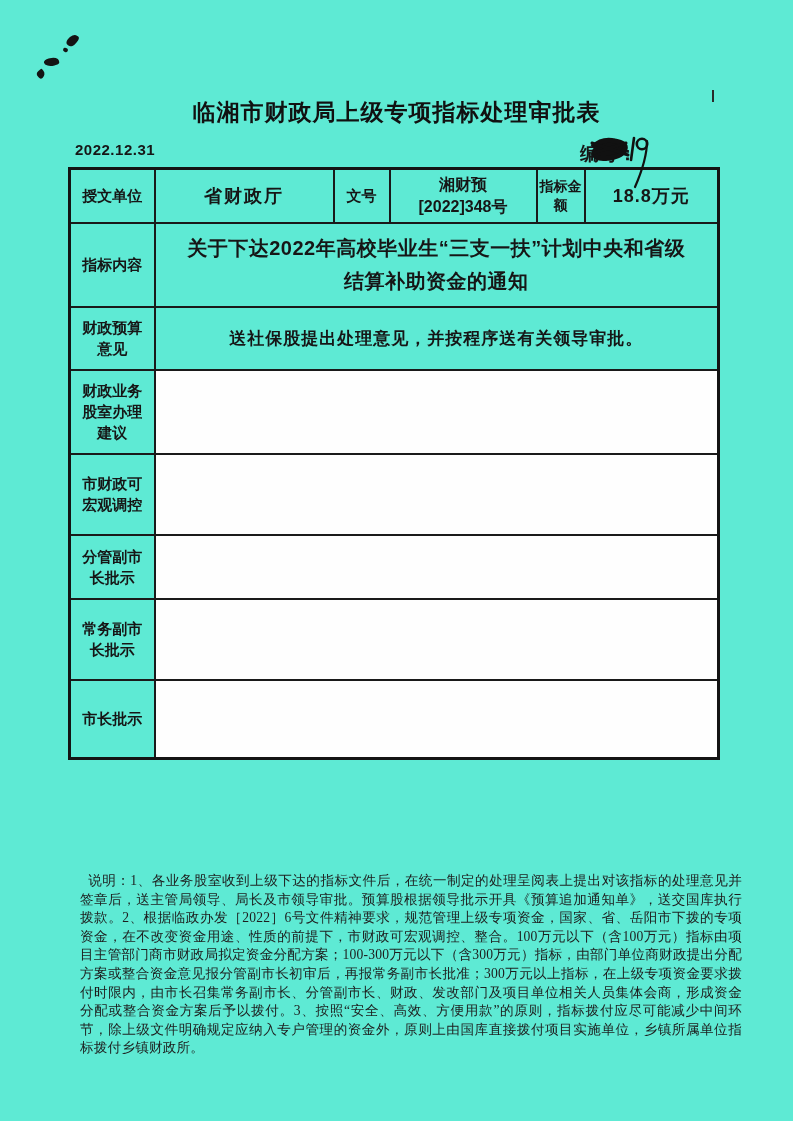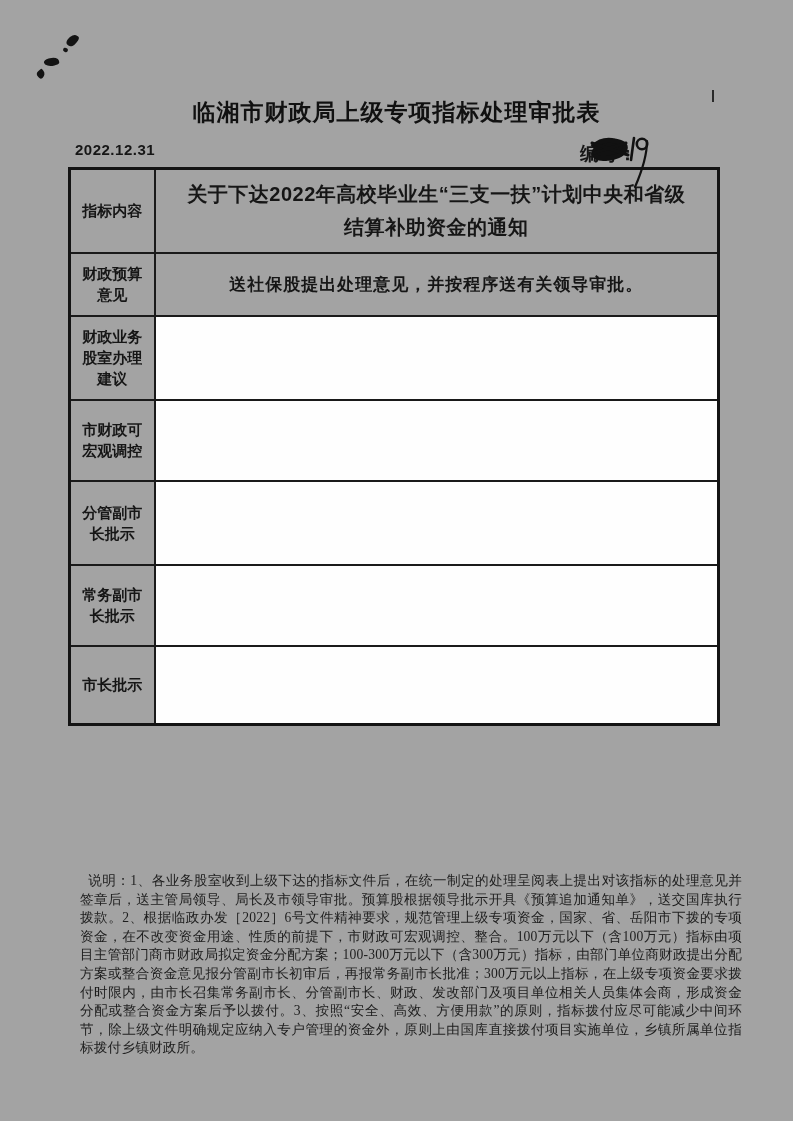--- a/index.html
+++ b/index.html
@@ -2,21 +2,21 @@
 <html><head>
 <meta charset="utf-8">
 <style>
   * { margin: 0; padding: 0; box-sizing: border-box; }
   html, body { background: #e8e8e8; }
   body { font-family: "Liberation Sans", sans-serif; }
   .page {
     position: relative;
     width: 793px; height: 1121px;
     margin: 0 auto;
-    background: #a3a3a3;
+    background: #5eead4;
     color: #161616;
     overflow: hidden;
   }
   
   .ink-mark { position: absolute; background: #141414; }
   .ink-1 { left: 68px; top: 34px; width: 9px; height: 13px; border-radius: 70% 30% 60% 40%; transform: rotate(35deg); }
   .ink-1b { left: 63px; top: 48px; width: 5px; height: 4px; border-radius: 50%; transform: rotate(20deg); }
   .ink-2 { left: 44px; top: 58px; width: 15px; height: 8px; border-radius: 40% 60% 30% 70%; transform: rotate(-14deg); }
   .ink-3 { left: 37px; top: 70px; width: 8px; height: 8px; border-radius: 20% 80% 40% 60%; transform: rotate(50deg); }
 
@@ -99,38 +99,47 @@
   <table class="form">
     <colgroup>
       <col style="width:85px">
         <col style="width:179px">
         <col style="width:56px">
       <col style="width:147px">
         <col style="width:48px">
         <col style="width:134px">
     </colgroup>
     <tbody>
+      <tr style="height:54px">
+        <td class="lbl">授文单位</td>
+        <td class="issuer-val">省财政厅</td>
+        <td class="lbl">文号</td>
+        <td class="docnum-val">湘财预
+[2022]348号</td>
+        <td class="lbl" style="font-size:14px; line-height:19px; padding:2px 2px;">指标金额</td>
+        <td class="amount-val">18.8万元</td>
+      </tr>
       <tr style="height:84px">
         <td class="lbl">指标内容</td>
         <td class="content-big" colspan="5">关于下达2022年高校毕业生“三支一扶”计划中央和省级
 结算补助资金的通知</td>
       </tr>
       <tr style="height:63px">
         <td class="lbl">财政预算意见</td>
         <td class="content-mid" colspan="5">送社保股提出处理意见，并按程序送有关领导审批。</td>
       </tr>
       <tr style="height:84px">
         <td class="lbl">财政业务股室办理建议</td>
         <td class="empty-cell" colspan="5"></td>
       </tr>
       <tr style="height:81px">
         <td class="lbl">市财政可宏观调控</td>
         <td class="empty-cell" colspan="5"></td>
       </tr>
-      <tr style="height:84px">
+      <tr style="height:64px">
         <td class="lbl">分管副市长批示</td>
         <td class="empty-cell" colspan="5"></td>
       </tr>
       <tr style="height:81px">
         <td class="lbl">常务副市长批示</td>
         <td class="empty-cell" colspan="5"></td>
       </tr>
       <tr style="height:79px">
         <td class="lbl">市长批示</td>
         <td class="empty-cell" colspan="5"></td>

